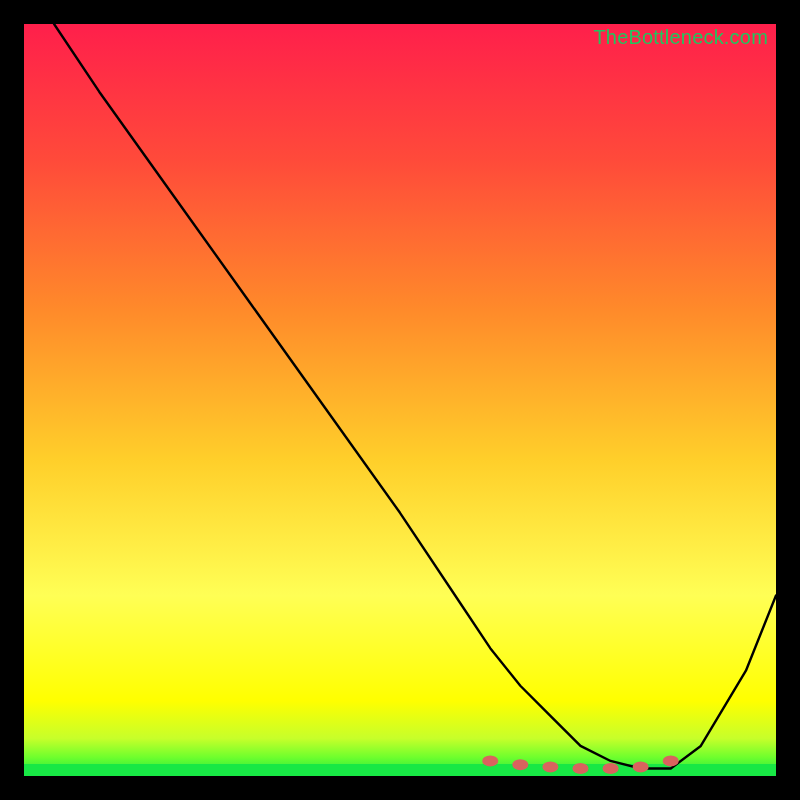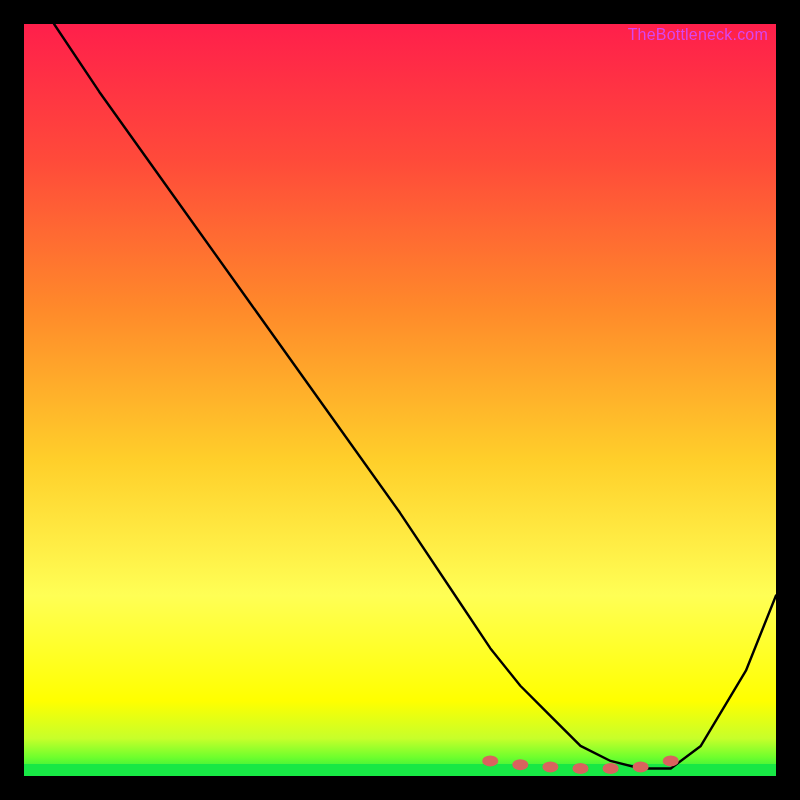--- a/index.html
+++ b/index.html
@@ -23,22 +23,22 @@
     position: absolute;
     left: 0;
     top: 0;
     width: 752px;
     height: 752px;
   }
   .watermark {
     position: absolute;
     top: 2px;
     right: 8px;
-    color: #d946ef;
-    font-size: 16px;
+    color: #22c55e;
+    font-size: 20px;
     font-weight: 500;
     letter-spacing: 0.2px;
     user-select: none;
   }
   svg {
     display: block;
   }
 </style>
 </head>
 <body>

